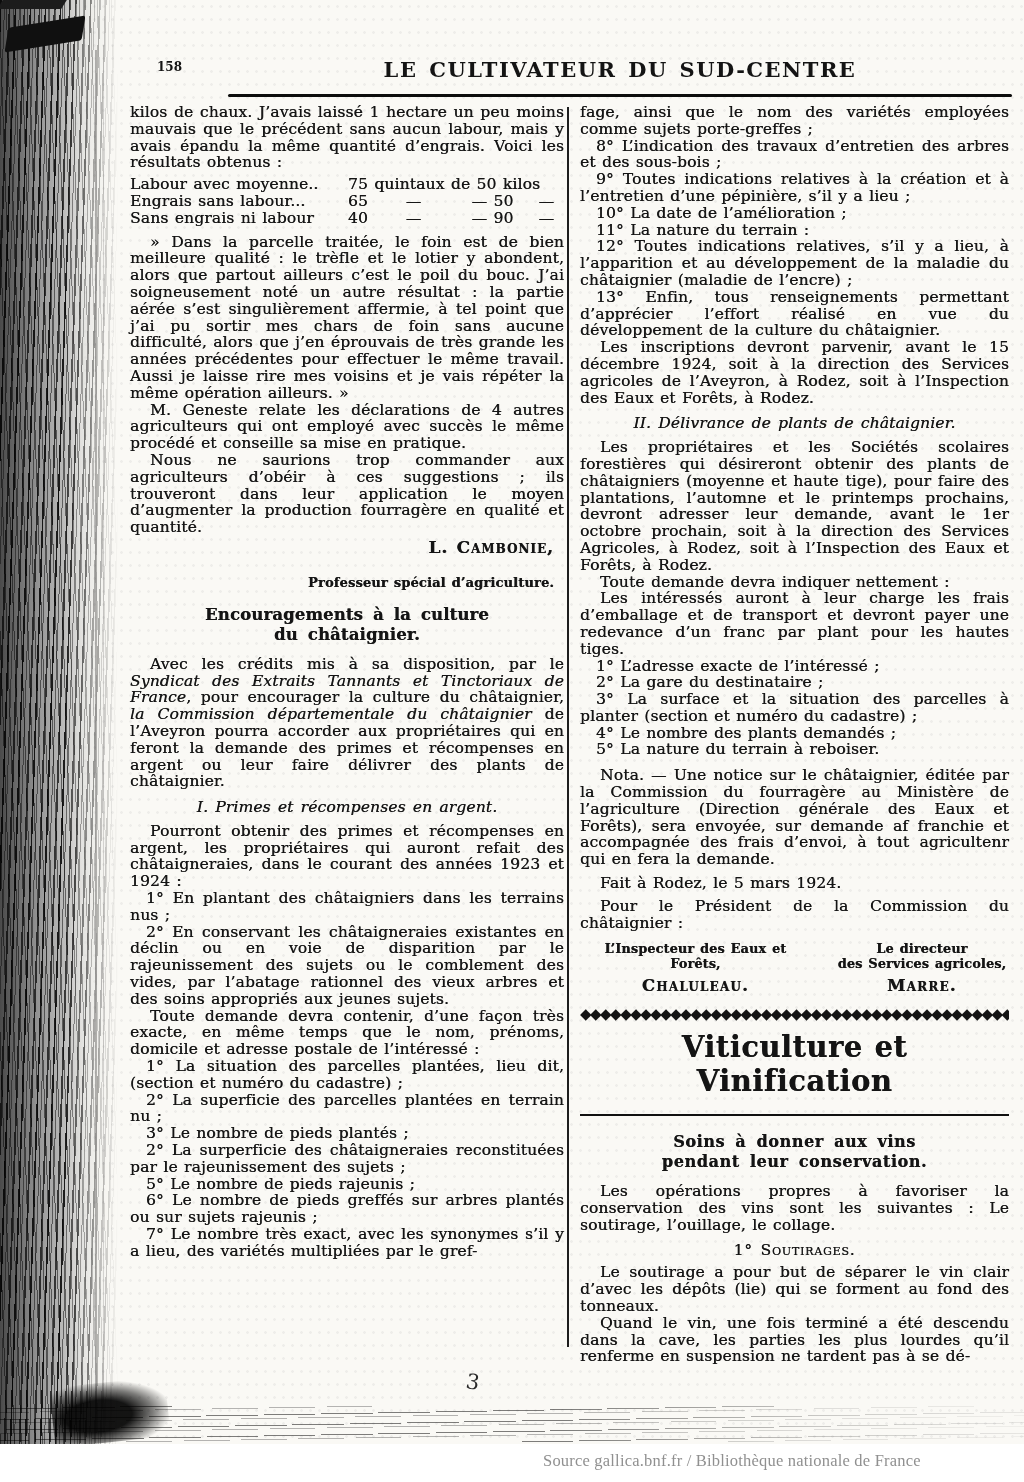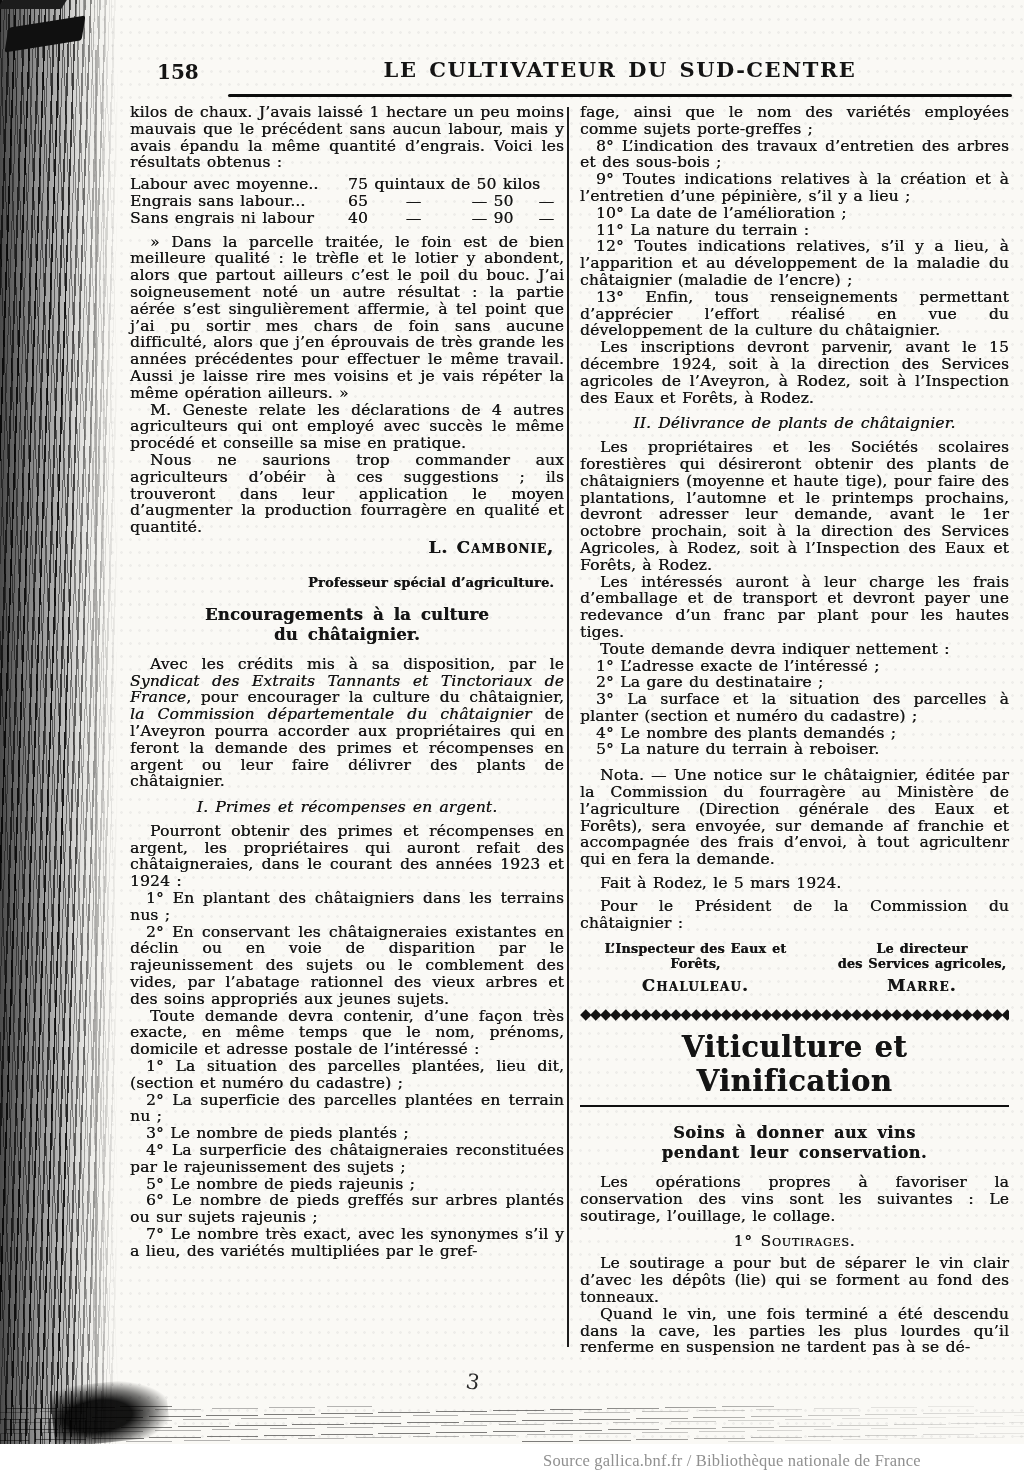--- a/index.html
+++ b/index.html
@@ -30,21 +30,21 @@
       transform:rotate(-6deg);}
   .bottom-streaks{position:absolute;left:0;top:1406px;width:1024px;height:36px;z-index:1;
       background:repeating-linear-gradient(179deg, transparent 0 2.6px, rgba(0,0,0,.5) 2.6px 3.5px,
         transparent 3.5px 6.2px, rgba(0,0,0,.28) 6.2px 7px, transparent 7px 10.5px);
       -webkit-mask-image:linear-gradient(90deg,#000 0 55%,rgba(0,0,0,.4) 80%,rgba(0,0,0,.15) 100%);
               mask-image:linear-gradient(90deg,#000 0 55%,rgba(0,0,0,.4) 80%,rgba(0,0,0,.15) 100%);}
   #hand-mark{position:absolute;left:466px;top:1370px;font-size:21px;color:#2a2a2a;
       transform:rotate(10deg);z-index:2;}
 
   
-  #page-num{position:absolute;left:157px;top:60px;font-size:20px;font-weight:bold;z-index:2;}
+  #page-num{position:absolute;left:157px;top:60px;font-size:12px;font-weight:bold;z-index:2;}
   #masthead{position:absolute;left:230px;top:57px;width:780px;text-align:center;
       font-size:21px;font-weight:bold;letter-spacing:1.5px;word-spacing:3px;z-index:2;}
   #head-rule{position:absolute;left:228px;top:94px;width:784px;height:3.2px;background:#0c0c0c;
       border-radius:2px;z-index:2;}
   #col-divider{position:absolute;left:567px;top:107px;width:1.6px;height:1240px;background:#1d1d1d;z-index:2;}
 
   
   .col{position:absolute;z-index:2;font-size:15.5px;line-height:16.8px;text-align:justify;
       letter-spacing:.15px;word-spacing:1.2px;text-shadow:.35px 0 0 rgba(10,10,10,.8);}
   #col-left{left:130px;top:104px;width:434px;}
@@ -59,21 +59,21 @@
   .sig{text-align:right;margin:3px 10px 8px 0;text-indent:0;}
   .sig-name{font-variant:small-caps;font-size:17px;font-weight:bold;letter-spacing:1px;}
   .sig-title{font-size:13px;font-weight:bold;line-height:14px;margin-top:20px;}
   .heading{font-weight:bold;text-align:center;white-space:pre-line;font-size:16.5px;
       margin:15px 0 11px;text-indent:0;line-height:20px;word-spacing:4px;}
   .subhead-italic{font-style:italic;text-align:center;margin:9px 0 7px;text-indent:0;word-spacing:2px;}
   .divider{margin:13px 0 4px;height:14px;line-height:13px;font-size:15px;letter-spacing:-1.5px;
       overflow:hidden;white-space:nowrap;text-align:center;text-shadow:none;text-indent:0;}
   .article-title{font-size:29px;font-weight:bold;text-align:center;margin:8px 0 14px;
       line-height:34px;text-indent:0;letter-spacing:.5px;}
-  .article-title span{display:inline-block;border-bottom:2.5px solid #101010;padding:0 4px 7px;}
+  .article-title span{display:inline-block;border-bottom:2.5px solid #101010;padding:0 4px 16px;}
   .article-subhead{font-weight:bold;text-align:center;white-space:pre-line;font-size:16px;
       line-height:20px;margin:16px 0 11px;text-indent:0;word-spacing:4px;letter-spacing:.6px;}
   .soutirages{text-align:center;font-variant:small-caps;margin:8px 0 6px;text-indent:0;
       letter-spacing:.8px;word-spacing:2px;}
   .sig-block{display:flex;margin:10px 0 2px;text-indent:0;gap:24px;}
   .sb-left{width:57%;text-align:center;}
   .sb-right{width:43%;text-align:center;}
   .sb-role{font-size:12.8px;font-weight:bold;white-space:pre-line;line-height:15px;}
   .sb-name{font-variant:small-caps;font-weight:bold;font-size:16.5px;margin-top:7px;letter-spacing:1.2px;}
 
@@ -133,41 +133,41 @@
 
     <div class="subhead-italic">I. Primes et récompenses en argent.</div>
 
     <p class="para">Pourront obtenir des primes et récompenses en argent, les propriétaires qui auront refait des châtaigneraies, dans le courant des années 1923 et 1924 :</p>
     <p class="item">1° En plantant des châtaigniers dans les terrains nus ;</p>
     <p class="item">2° En conservant les châtaigneraies existantes en déclin ou en voie de disparition par le rajeunissement des sujets ou le comblement des vides, par l’abatage rationnel des vieux arbres et des soins appropriés aux jeunes sujets.</p>
     <p class="para">Toute demande devra contenir, d’une façon très exacte, en même temps que le nom, prénoms, domicile et adresse postale de l’intéressé :</p>
     <p class="item">1° La situation des parcelles plantées, lieu dit, (section et numéro du cadastre) ;</p>
     <p class="item">2° La superficie des parcelles plantées en terrain nu ;</p>
     <p class="item">3° Le nombre de pieds plantés ;</p>
-    <p class="item">4° La surperficie des châtaigneraies reconstituées par le rajeunissement des sujets ;</p>
+    <p class="item">2° La surperficie des châtaigneraies reconstituées par le rajeunissement des sujets ;</p>
     <p class="item">5° Le nombre de pieds rajeunis ;</p>
     <p class="item">6° Le nombre de pieds greffés sur arbres plantés ou sur sujets rajeunis ;</p>
     <p class="item">7° Le nombre très exact, avec les synonymes s’il y a lieu, des variétés multipliées par le gref-</p>
   </div>
 
   <div id="col-right" class="col">
     <p class="para flush">fage, ainsi que le nom des variétés employées comme sujets porte-greffes ;</p>
     <p class="item">8° L’indication des travaux d’entretien des arbres et des sous-bois ;</p>
     <p class="item">9° Toutes indications relatives à la création et à l’entretien d’une pépinière, s’il y a lieu ;</p>
     <p class="item">10° La date de l’amélioration ;</p>
     <p class="item">11° La nature du terrain :</p>
     <p class="item">12° Toutes indications relatives, s’il y a lieu, à l’apparition et au développement de la maladie du châtaignier (maladie de l’encre) ;</p>
     <p class="item">13° Enfin, tous renseignements permettant d’apprécier l’effort réalisé en vue du développement de la culture du châtaignier.</p>
     <p class="para">Les inscriptions devront parvenir, avant le 15 décembre 1924, soit à la direction des Services agricoles de l’Aveyron, à Rodez, soit à l’Inspection des Eaux et Forêts, à Rodez.</p>
 
     <div class="subhead-italic">II. Délivrance de plants de châtaignier.</div>
 
     <p class="para">Les propriétaires et les Sociétés scolaires forestières qui désireront obtenir des plants de châtaigniers (moyenne et haute tige), pour faire des plantations, l’automne et le printemps prochains, devront adresser leur demande, avant le 1er octobre prochain, soit à la direction des Services Agricoles, à Rodez, soit à l’Inspection des Eaux et Forêts, à Rodez.</p>
+    <p class="para">Toute demande devra indiquer nettement :</p>
     <p class="para">Les intéressés auront à leur charge les frais d’emballage et de transport et devront payer une redevance d’un franc par plant pour les hautes tiges.</p>
-    <p class="para">Toute demande devra indiquer nettement :</p>
     <p class="item">1° L’adresse exacte de l’intéressé ;</p>
     <p class="item">2° La gare du destinataire ;</p>
     <p class="item">3° La surface et la situation des parcelles à planter (section et numéro du cadastre) ;</p>
     <p class="item">4° Le nombre des plants demandés ;</p>
     <p class="item">5° La nature du terrain à reboiser.</p>
 
     <p class="para" style="margin-top:9px">Nota. — Une notice sur le châtaignier, éditée par la Commission du fourragère au Ministère de l’agriculture (Direction générale des Eaux et Forêts), sera envoyée, sur demande af franchie et accompagnée des frais d’envoi, à tout agricultenr qui en fera la demande.</p>
     <p class="para" style="margin-top:7px">Fait à Rodez, le 5 mars 1924.</p>
     <p class="para" style="margin-top:6px">Pour le Président de la Commission du châtaignier :</p>
 

